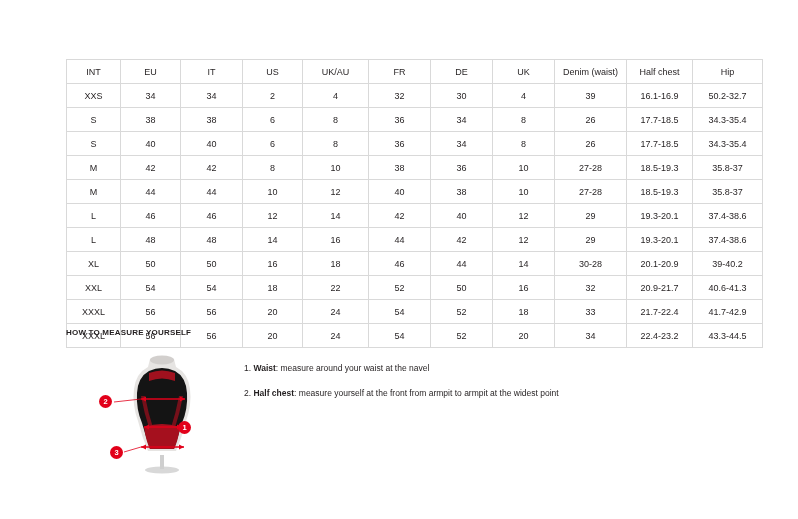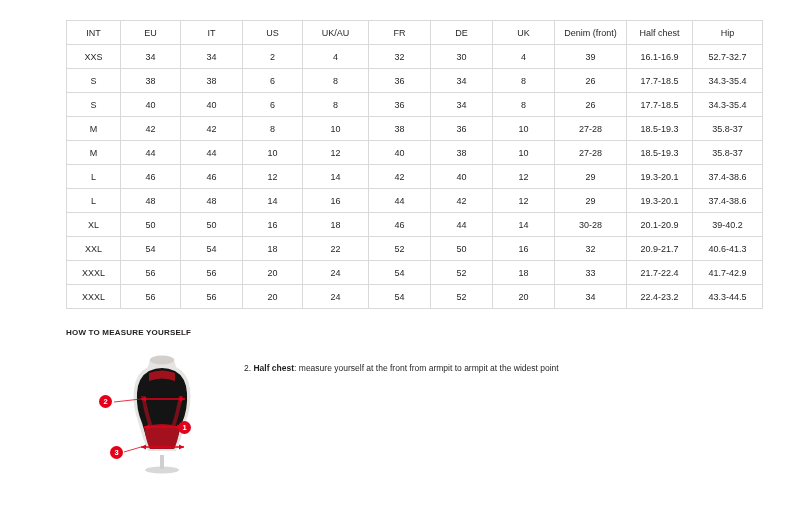--- a/index.html
+++ b/index.html
@@ -24,20 +24,21 @@
   .size-table-wrap {
     position: absolute;
     left: 66px;
     top: 20px;
     width: 666px;
   }
   table.size-table {
     border-collapse: collapse;
     width: 666px;
     table-layout: fixed;
+    margin-top: 39px;
   }
   table.size-table th,
   table.size-table td {
     border: 1px solid #d9d9d9;
     height: 23px;
     font-size: 9px;
     font-weight: normal;
     text-align: center;
     vertical-align: middle;
     color: #231f20;
@@ -139,38 +140,38 @@
       <thead>
         <tr id="header-row">
             <th>INT</th>
             <th>EU</th>
             <th>IT</th>
             <th>US</th>
             <th>UK/AU</th>
             <th>FR</th>
             <th>DE</th>
             <th>UK</th>
-            <th>Denim (front)</th>
+            <th>Denim (waist)</th>
             <th>Half chest</th>
             <th>Hip</th>
           </tr>
       </thead>
       <tbody id="table-body">
           <tr>
             <td>XXS</td>
             <td>34</td>
             <td>34</td>
             <td>2</td>
             <td>4</td>
             <td>32</td>
             <td>30</td>
             <td>4</td>
             <td>39</td>
             <td>16.1-16.9</td>
-            <td>52.7-32.7</td>
+            <td>50.2-32.7</td>
           </tr>
           <tr>
             <td>S</td>
             <td>38</td>
             <td>38</td>
             <td>6</td>
             <td>8</td>
             <td>36</td>
             <td>34</td>
             <td>8</td>
@@ -345,19 +346,20 @@
           <line x1="28" y1="101" x2="45" y2="96" stroke="#e2001a" stroke-width="0.8"></line>
           <line x1="86" y1="76" x2="94" y2="76" stroke="#e2001a" stroke-width="0.8"></line>
         </svg>
 
         <span class="num-badge badge-1">1</span>
         <span class="num-badge badge-2">2</span>
         <span class="num-badge badge-3">3</span>
       </div>
 
       <div class="instructions" id="instructions-list">
+          <div class="instruction"><span>1. </span><b>Waist</b><span>: measure around your waist at the navel</span></div>
           <div class="instruction"><span>2. </span><b>Half chest</b><span>: measure yourself at the front from armpit to armpit at the widest point</span></div>
         </div>
 
     </div>
   </div>
 
 </div>
 
 </body></html>

